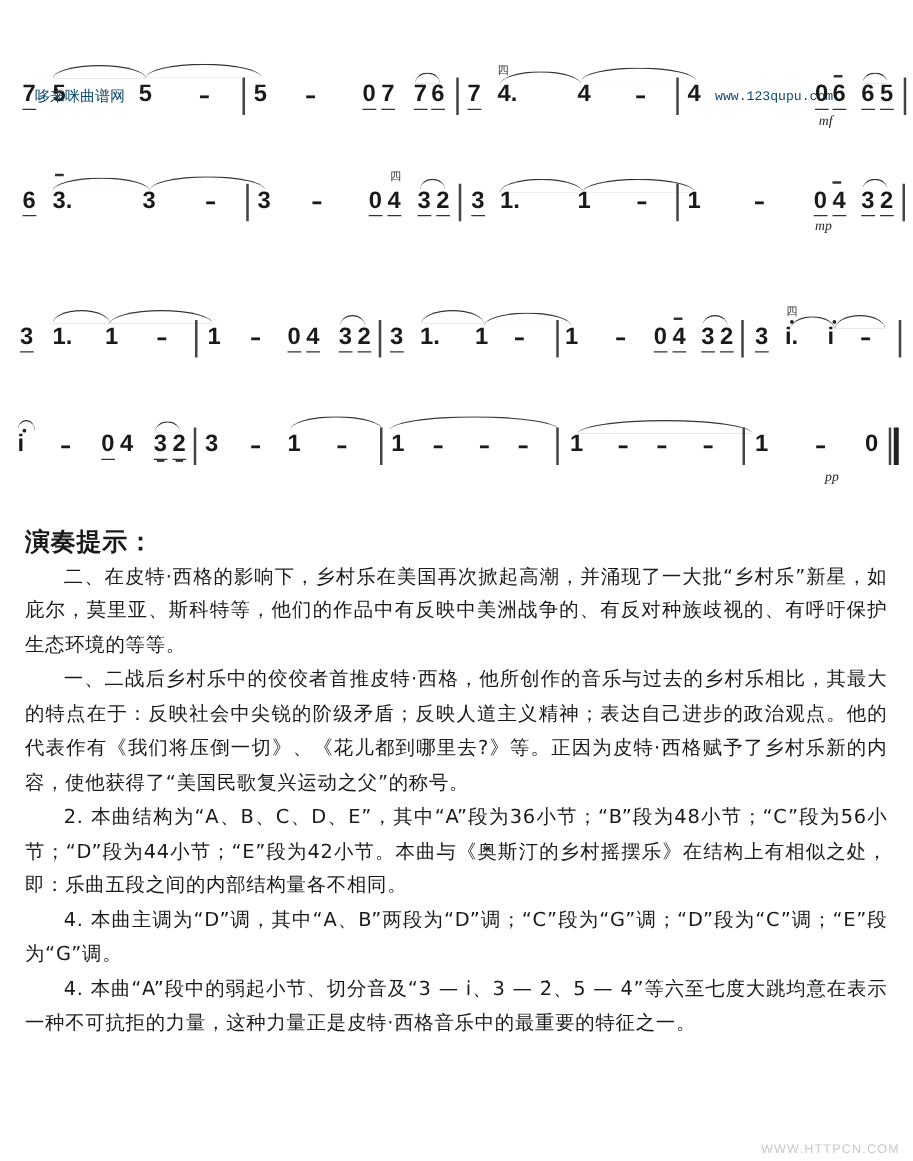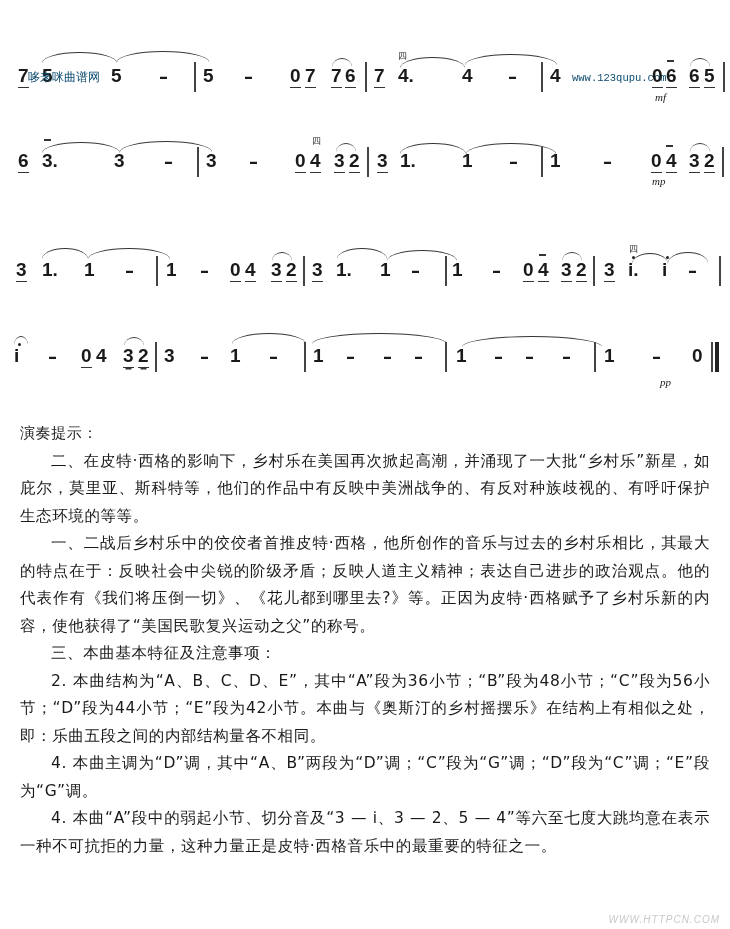--- a/index.html
+++ b/index.html
@@ -26,23 +26,23 @@
   .hair { position:absolute; height:0; }
   .wm { position:absolute; font-size:12px; color:#0c4a6e; font-family:"DejaVu Sans",sans-serif; font-weight:normal; }
   .wm.mono { font-family:"Liberation Mono","DejaVu Sans Mono",monospace; font-size:10.5px; letter-spacing:0; }
   .tiny-dash { position:absolute; width:7px; height:1.5px; background:#333; }
 
   
   .txt { position:absolute; left:20px; width:690px; font-size:15.5px; line-height:27.5px;
          font-family:"DejaVu Sans","Liberation Sans",sans-serif; color:#1a1a1a; letter-spacing:0.6px; }
   .txt p { margin:0; text-align:justify; text-align-last:left; }
   .txt .indent { text-indent:2em; }
-  .heading { font-weight:normal; font-size:15px; }
+  .heading { font-weight:bold; font-size:20px; }
   .faint-wm { position:absolute; right:10px; bottom:4px; font-size:10px; color:#c8c8c8;
-              font-family:"Liberation Sans",sans-serif; font-style:italic; letter-spacing:1px;margin-left:20px; }
+              font-family:"Liberation Sans",sans-serif; letter-spacing:1px;margin-left:20px; }
   .faint-logo { position:absolute; right:40px; bottom:20px; font-size:34px; color:#e4e4e4;
                 font-family:"DejaVu Sans",sans-serif; font-weight:bold; }
 </style>
 </head>
 <body>
 
 <div class="page">
 
   <div class="staff" style="top:52px;">
     <div class="slur" style="left:42px;top:0px;width:75px;"></div>
@@ -209,20 +209,19 @@
       <line x1="0" y1="2" x2="205" y2="7" stroke="#333" stroke-width="1.2"></line>
       <line x1="0" y1="12" x2="205" y2="7" stroke="#333" stroke-width="1.2"></line>
     </svg>
     <span class="dyn" style="left:660px;top:44px;">pp</span>
   </div>
 
   <div class="txt" style="top:420px;">
     <p class="heading">演奏提示：</p>
     <p class="indent">二、在皮特·西格的影响下，乡村乐在美国再次掀起高潮，并涌现了一大批“乡村乐”新星，如庇尔，莫里亚、斯科特等，他们的作品中有反映中美洲战争的、有反对种族歧视的、有呼吁保护生态环境的等等。</p>
     <p class="indent">一、二战后乡村乐中的佼佼者首推皮特·西格，他所创作的音乐与过去的乡村乐相比，其最大的特点在于：反映社会中尖锐的阶级矛盾；反映人道主义精神；表达自己进步的政治观点。他的代表作有《我们将压倒一切》、《花儿都到哪里去?》等。正因为皮特·西格赋予了乡村乐新的内容，使他获得了“美国民歌复兴运动之父”的称号。</p>
-    <p class="indent">三、本曲基本特征及注意事项：</p>
     <p class="indent">2. 本曲结构为“A、B、C、D、E”，其中“A”段为36小节；“B”段为48小节；“C”段为56小节；“D”段为44小节；“E”段为42小节。本曲与《奥斯汀的乡村摇摆乐》在结构上有相似之处，即：乐曲五段之间的内部结构量各不相同。</p>
     <p class="indent">4. 本曲主调为“D”调，其中“A、B”两段为“D”调；“C”段为“G”调；“D”段为“C”调；“E”段为“G”调。</p>
     <p class="indent">4. 本曲“A”段中的弱起小节、切分音及“3 — i̇、3 — 2̇、5 — 4̇”等六至七度大跳均意在表示一种不可抗拒的力量，这种力量正是皮特·西格音乐中的最重要的特征之一。</p>
   </div>
 
   <span class="faint-wm">WWW.HTTPCN.COM</span>
 </div>
 
 </body></html>

